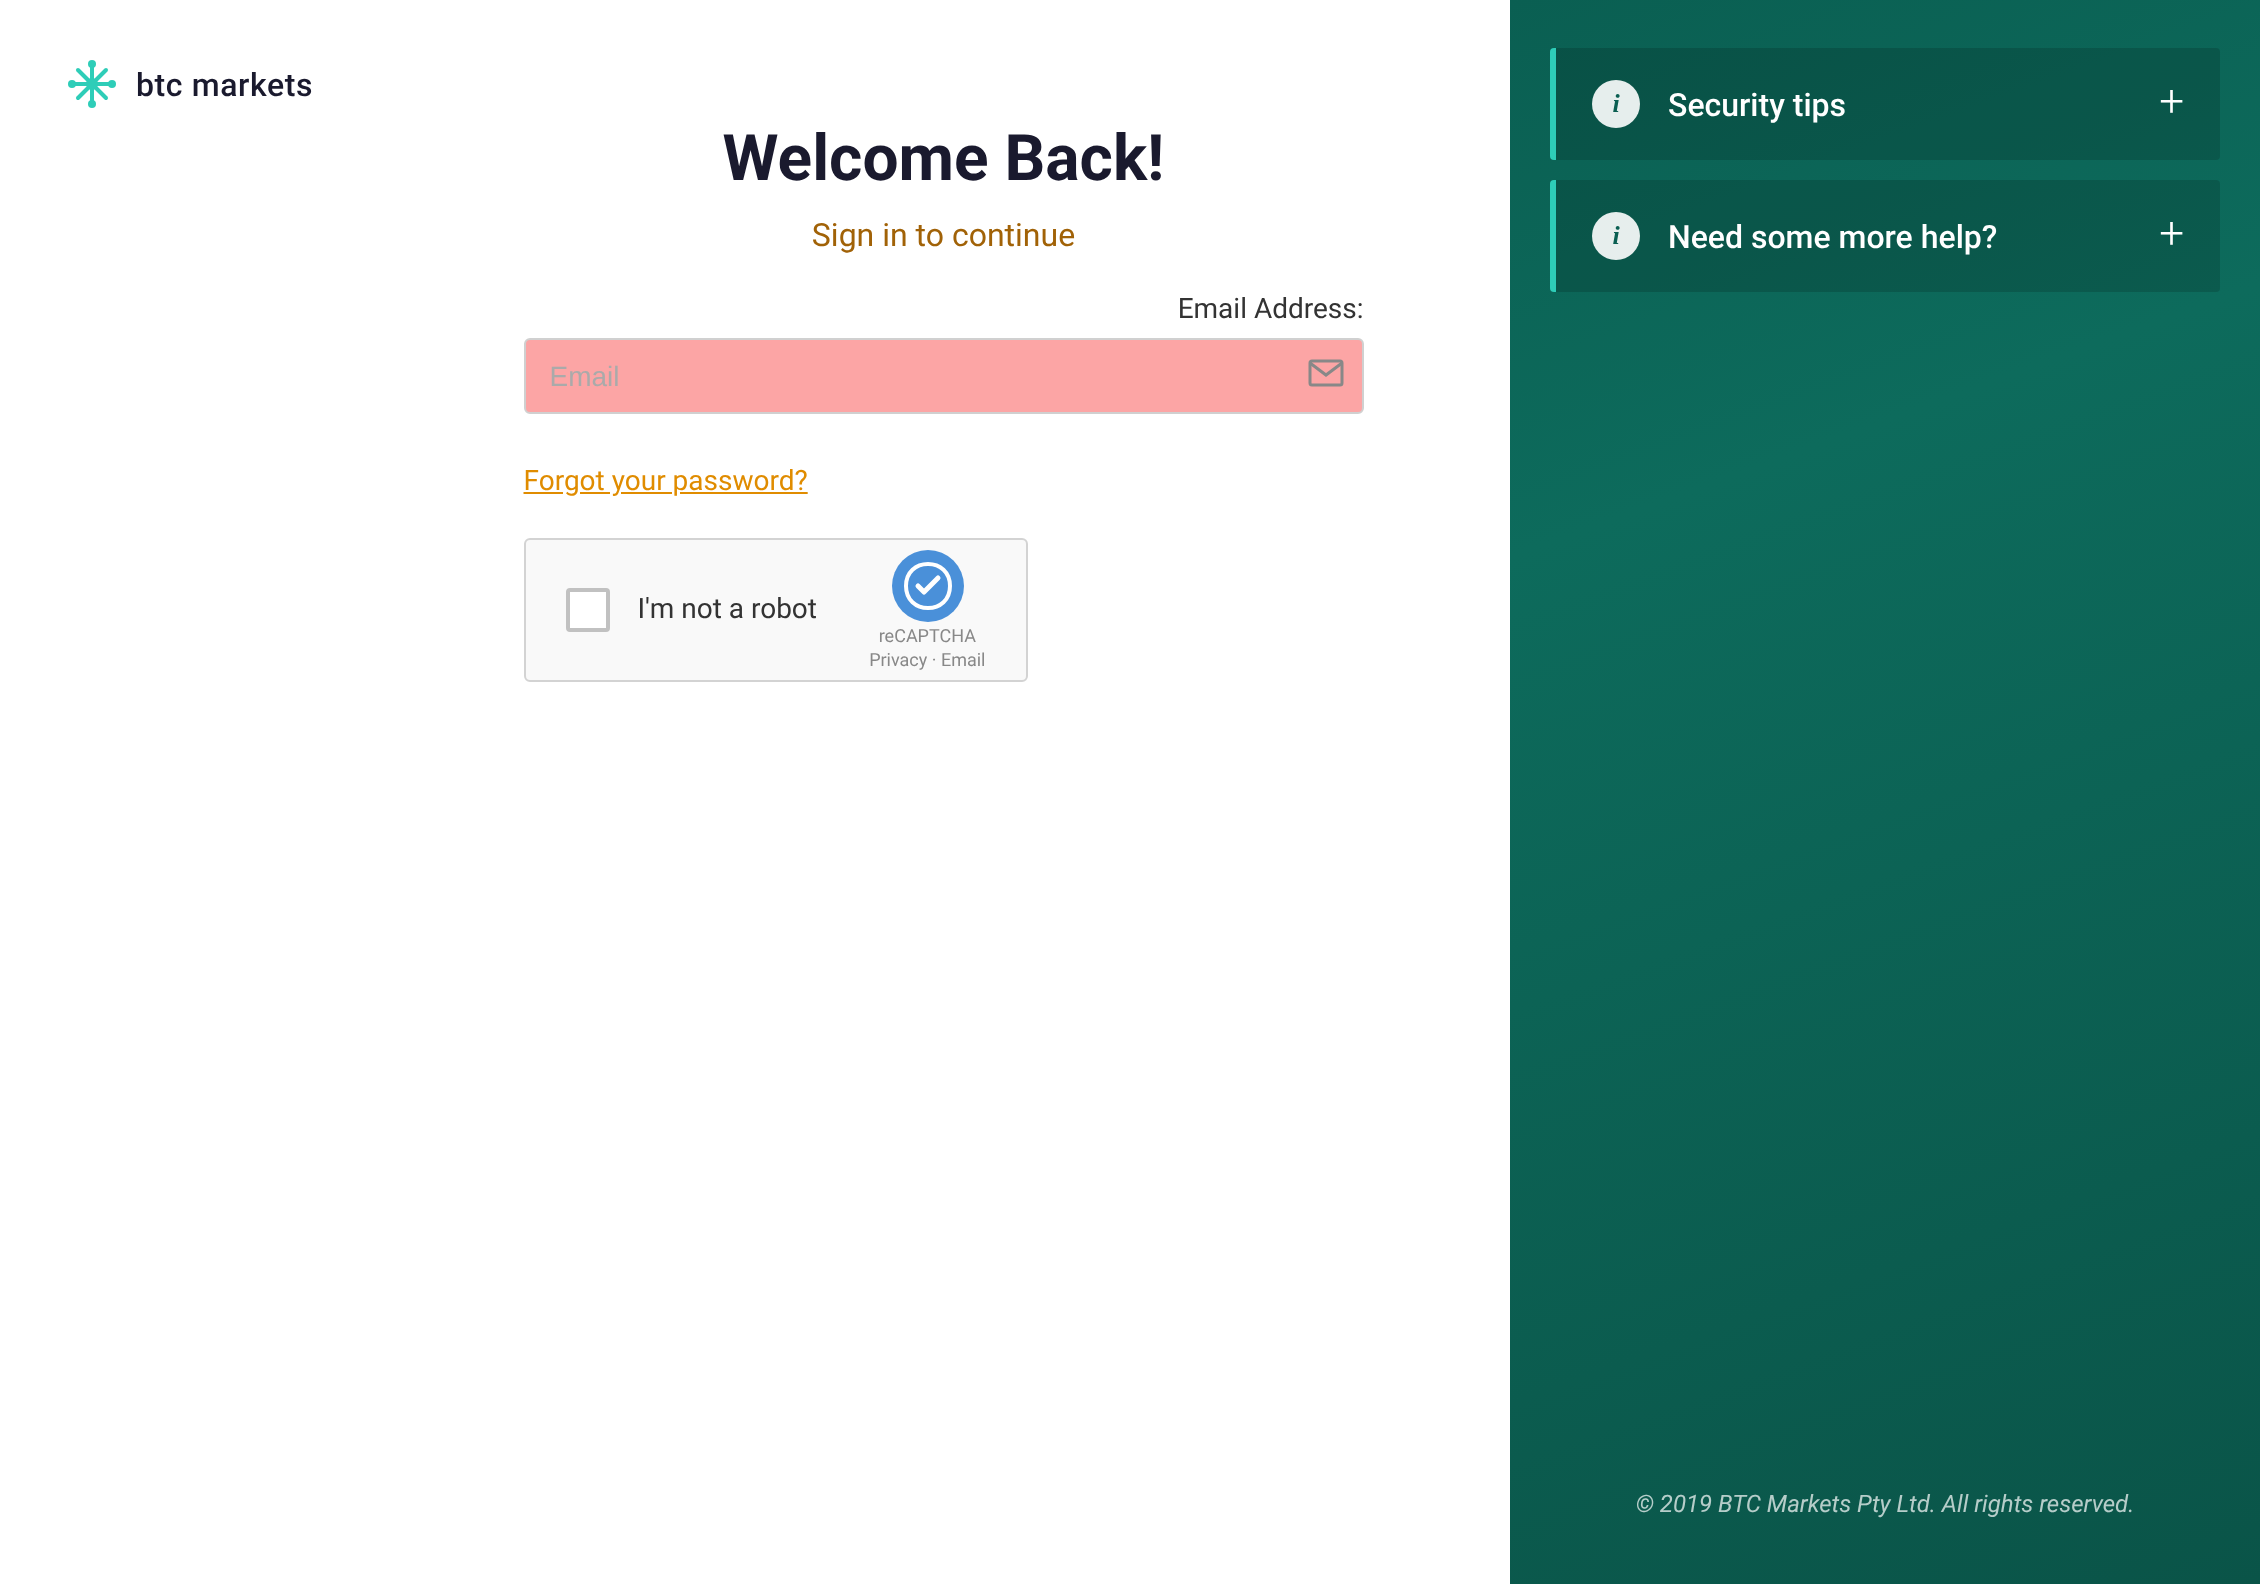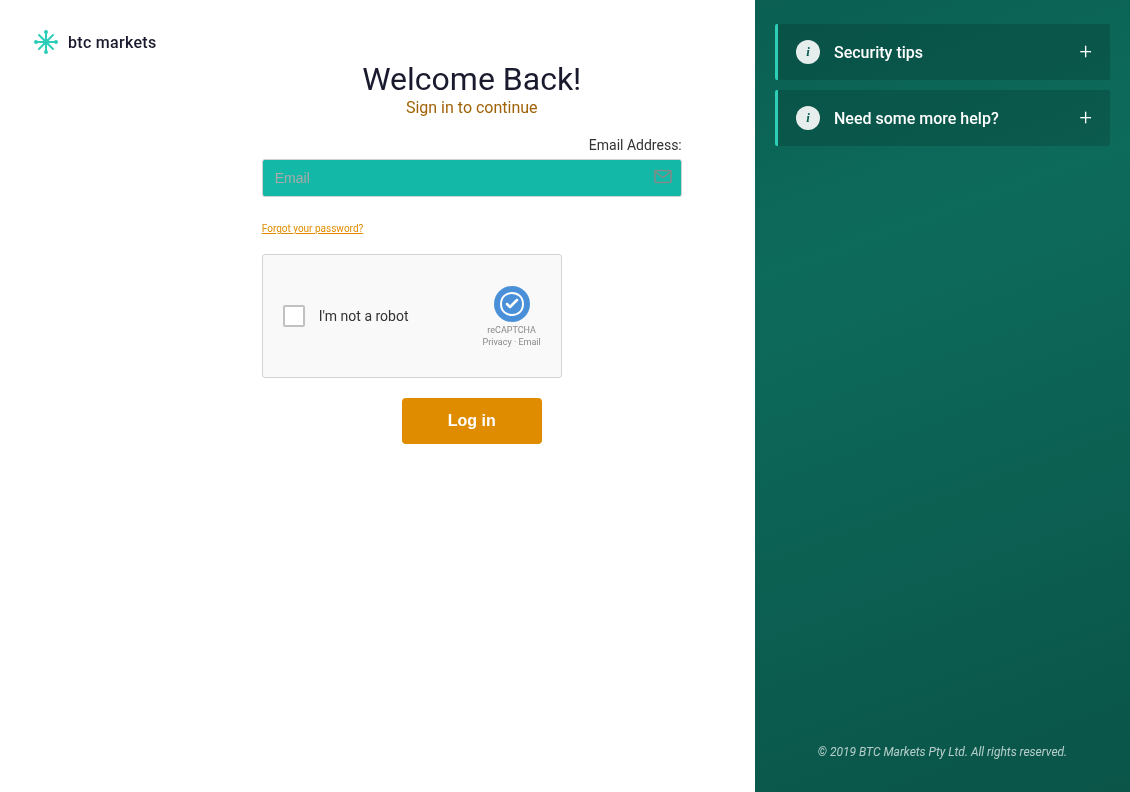--- a/index.html
+++ b/index.html
@@ -46,22 +46,23 @@
     .login-form-container {
       flex: 1;
       display: flex;
       flex-direction: column;
       align-items: center;
       padding-top: 60px;
     }
 
     .welcome-title {
       font-size: 32px;
-      font-weight: 400;
+      font-weight: 700;
       color: #1a1a2e;
+      margin-bottom: 10px;
     }
 
     .subtitle {
       font-size: 16px;
       color: #a16207;
       margin-bottom: 20px;
     }
 
     .form-group {
       width: 420px;
@@ -82,56 +83,56 @@
     }
 
     .form-input {
       width: 100%;
       padding: 10px 40px 10px 12px;
       border: 1px solid #d0d0d0;
       border-radius: 3px;
       font-size: 14px;
       color: #333;
       outline: none;
-      background: #14b8a6;
+      background: #fca5a5;
     }
 
     .form-input::placeholder {
       color: #aaa;
     }
 
     .input-icon {
       position: absolute;
       right: 10px;
       top: 50%;
       transform: translateY(-50%);
       color: #888;
       font-size: 16px;
     }
 
     .forgot-password {
       display: block;
       color: #e08c00;
-      font-size: 10px;
+      font-size: 14px;
       cursor: pointer;
       margin-top: 6px;
       width: 420px;
     }
 
     .recaptcha-wrapper {
       width: 420px;
       margin: 20px 0;
     }
 
     .recaptcha-box {
-      width: 300px;
+      width: 252px;
       background: #f9f9f9;
       border: 1px solid #d3d3d3;
       border-radius: 3px;
-      padding: 30px 20px;
+      padding: 4px 20px;
       display: flex;
       align-items: center;
       justify-content: space-between;
     }
 
     .recaptcha-left {
       display: flex;
       align-items: center;
       gap: 14px;
     }
@@ -323,21 +324,20 @@
             <circle cx="19" cy="19" r="18" fill="#4a90d9"></circle>
             <path d="M19 8 C25 8 30 12 30 19 C30 26 25 30 19 30 C13 30 8 26 8 19 C8 12 13 8 19 8 Z" fill="none" stroke="white" stroke-width="2"></path>
             <path d="M14 19 L17 22 L24 15" stroke="white" stroke-width="2.5" fill="none" stroke-linecap="round" stroke-linejoin="round"></path>
           </svg>
           <span class="recaptcha-footer-text">reCAPTCHA</span>
           <span class="recaptcha-footer-text">Privacy · Email</span>
         </div>
       </div>
     </div>
 
-    <button class="login-button">Log in</button>
 
   </div>
 </div>
 
 <div class="right-panel">
   <div class="accordion-item">
     <div class="accordion-left">
       <div class="info-icon">
         <span class="info-icon-inner">i</span>
       </div>

